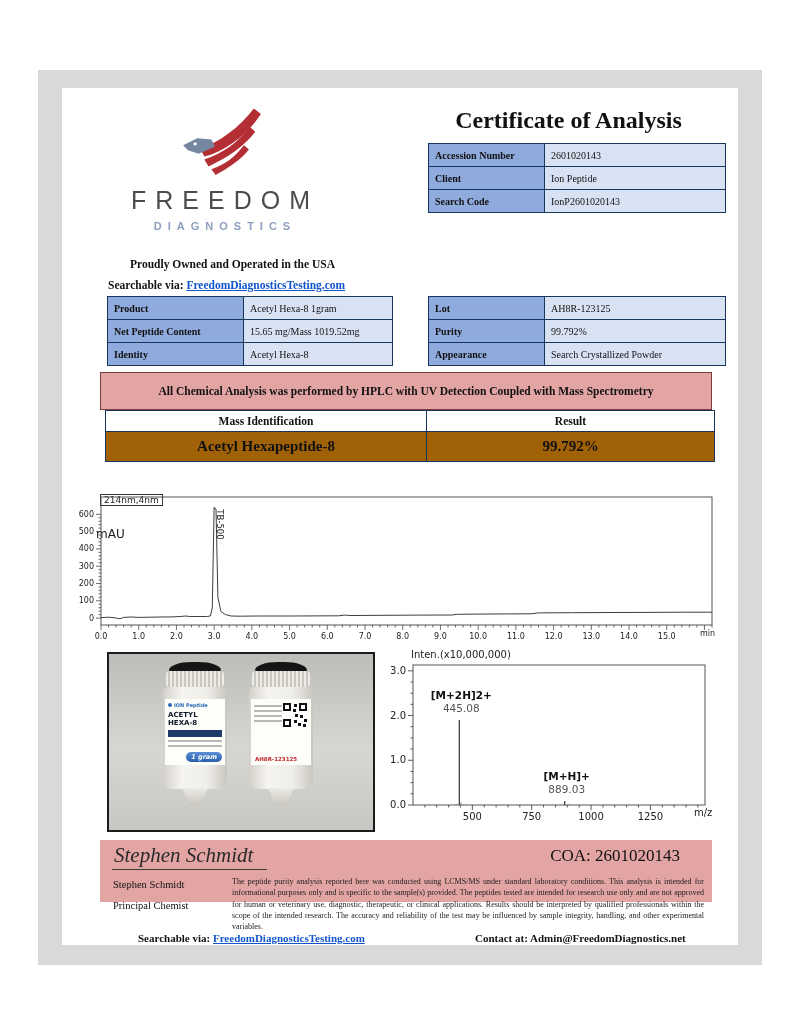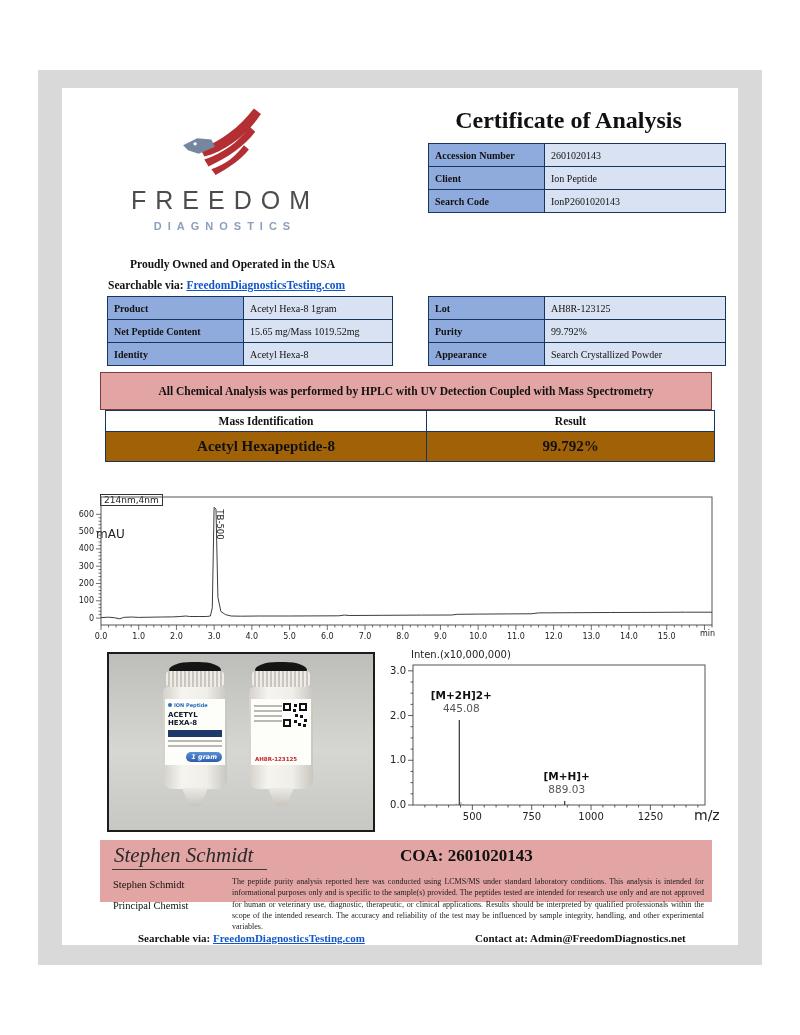--- a/index.html
+++ b/index.html
@@ -48,21 +48,21 @@
   table.massid td{border:1.6px solid #17365d;text-align:center;}
   table.massid .hdr td{background:#ffffff;font-weight:bold;font-size:11.5px;height:18px;}
   table.massid .dat td{background:#a16207;font-weight:bold;font-size:15px;height:27px;}
 
   
   .chart-lab{font-family:"DejaVu Sans", sans-serif;color:#222;}
   .mau{left:96px;top:483px;font-size:12px;margin-top:44px;}
   .channel{left:100px;top:494px;font-size:9px;border:1px solid #333;padding:0 3px;background:#fff;}
   .min-unit{left:700px;top:629px;font-size:8px;}
   .inten{left:411px;top:649px;font-size:10px;}
-  .mz-unit{left:694px;top:807px;font-size:14px;}
+  .mz-unit{left:694px;top:807px;font-size:10px;}
 
   svg.chart{position:absolute;overflow:visible;}
   #chrom-svg{left:85px;top:484px;width:630px;height:163px;}
   #ms-svg{left:385px;top:648px;width:330px;height:182px;}
 
   
   .photo-box{left:107px;top:652px;width:264px;height:176px;border:2px solid #1c1c1c;
              background:linear-gradient(#bdbdb9,#d6d6d2 55%,#c7c7c3);}
   .vial{position:absolute;top:8px;width:72px;}
   .v1{left:50px;} .v2{left:136px;}
@@ -86,22 +86,22 @@
          color:#fff;font:italic bold 6.5px "DejaVu Sans", sans-serif;border-radius:6px;padding:1px 5px;}
   .lotred{position:absolute;left:4px;bottom:3px;color:#c0272b;
           font:bold 5.5px "DejaVu Sans", sans-serif;}
   .qr{position:absolute;right:3px;top:3px;}
 
   
   .footer-pink{left:100px;top:840px;width:612px;height:62px;background:#e3a4a4;}
   .signature{position:absolute;left:12px;top:3px;font-family:cursive, "Liberation Serif", serif;
              font-style:italic;font-size:21px;color:#2a2a2a;border-bottom:1.5px solid #3a3a3a;
              padding:0 14px 1px 2px;}
-  .coa-num{position:absolute;left:300px;top:6px;width:280px;text-align:left;
-           font-weight:bold;font-size:17px;}
+  .coa-num{position:absolute;left:300px;top:6px;width:280px;text-align:right;
+           font-weight:normal;font-size:17px;}
   .sig-name{position:absolute;left:13px;top:39px;font-size:10.5px;}
   .sig-role{position:absolute;left:13px;top:60px;font-size:10.5px;}
   .disclaimer{position:absolute;left:132px;top:36px;width:472px;font-size:8px;line-height:1.42;
               text-align:justify;color:#1c1c1c;}
   .bottom-left{left:138px;top:932px;font-weight:bold;font-size:11px;}
   .bottom-right{left:475px;top:932px;font-weight:bold;font-size:11px;}
 </style>
 </head>
 <body>
 

